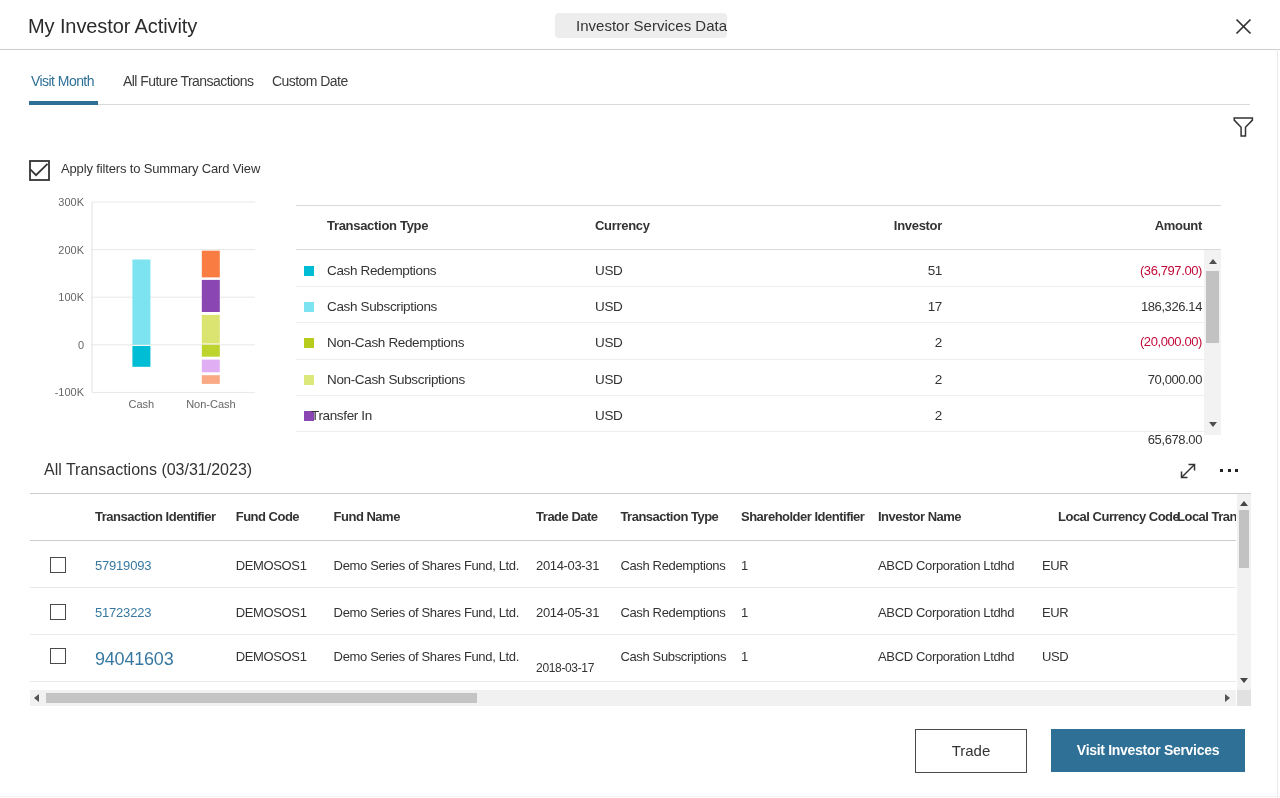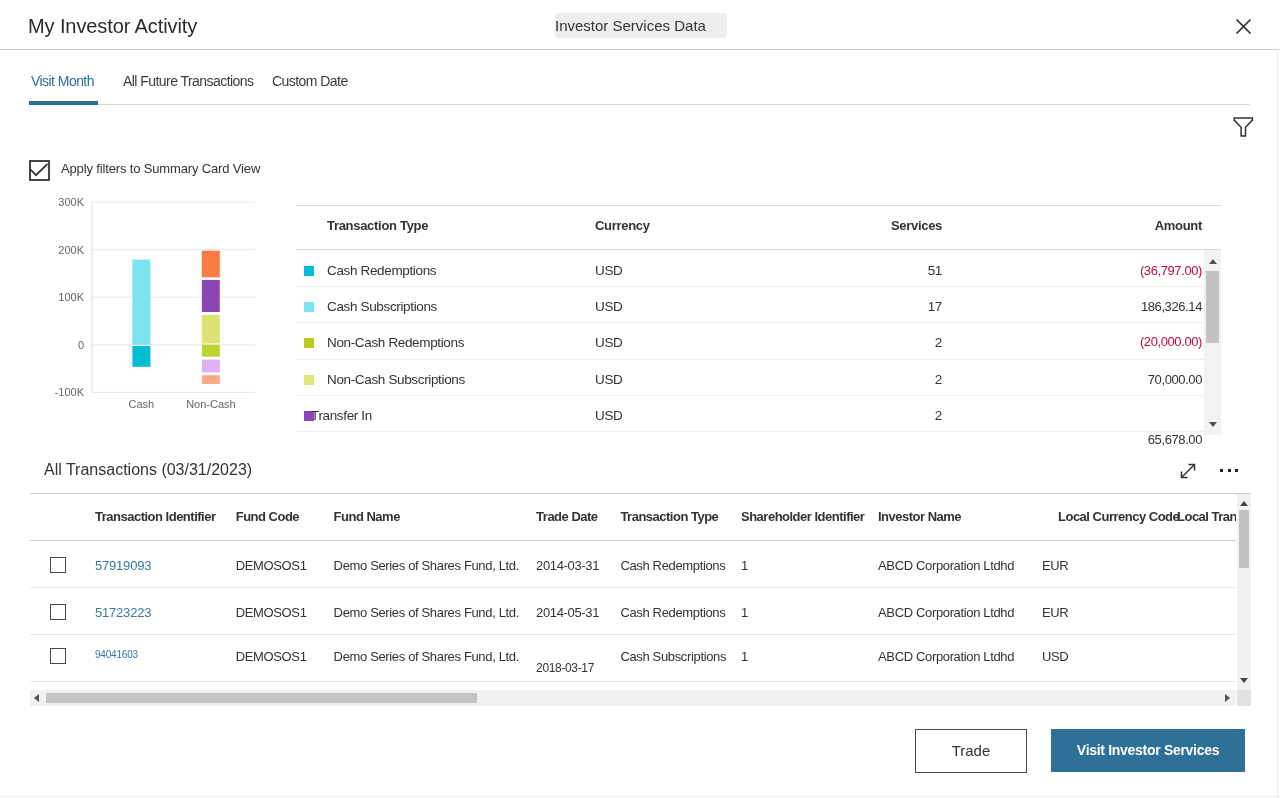--- a/index.html
+++ b/index.html
@@ -6,21 +6,21 @@
 html,body { width:1280px; height:798px; background:#fff; font-family:"Liberation Sans",sans-serif; color:#333; overflow:hidden; position:relative; }
 .abs { position:absolute; }
 .hline { position:absolute; height:1px; background:#d9d9d9; }
 .bold { font-weight:bold; }
 .rt { text-align:right; }
 </style>
 </head>
 <body>
 
 <div class="abs" style="left:28px; top:15.4px; font-size:20px; letter-spacing:-0.1px; color:#2b2b2b;">My Investor Activity</div>
-<div class="abs" style="left:555px; top:13px; width:172px; height:25px; background:#ededed; border-radius:4px; font-size:15px; letter-spacing:0px; color:#333; text-align:left; line-height:25px;">Investor Services Data</div>
+<div class="abs" style="left:555px; top:13px; width:172px; height:25px; background:#ededed; border-radius:4px; font-size:15px; letter-spacing:0px; color:#333; text-align:right; line-height:25px;">Investor Services Data</div>
 <svg class="abs" style="left:1235px; top:18px;" width="17" height="17" viewBox="0 0 17 17">
   <line x1="1.5" y1="1.5" x2="15.5" y2="15.5" stroke="#333" stroke-width="1.7"></line>
   <line x1="15.5" y1="1.5" x2="1.5" y2="15.5" stroke="#333" stroke-width="1.7"></line>
 </svg>
 <div class="hline" style="left:0; top:49px; width:1280px; background:#cccccc;"></div>
 
 <div class="abs" style="left:31px; top:73px; font-size:14px; letter-spacing:-0.55px; color:#2d7096;">Visit Month</div>
 <div class="abs" style="left:123px; top:73px; font-size:14px; letter-spacing:-0.55px; color:#3c3c3c;">All Future Transactions</div>
 <div class="abs" style="left:272px; top:73px; font-size:14px; letter-spacing:-0.55px; color:#3c3c3c;">Custom Date</div>
 <div class="hline" style="left:30px; top:104px; width:1220px; background:#d9d9d9;"></div>
@@ -62,21 +62,21 @@
   <rect x="171.8" y="179.2" width="18" height="8.7" fill="#f9a984"></rect>
 
   <text x="111.3" y="212" text-anchor="middle" font-size="11" fill="#666">Cash</text>
   <text x="180.9" y="212" text-anchor="middle" font-size="11" fill="#666">Non-Cash</text>
 </svg>
 
 <div class="hline" style="left:296px; top:205px; width:925px;"></div>
 <div class="hline" style="left:296px; top:249px; width:925px;"></div>
 <div class="abs bold" style="left:327px; top:218px; font-size:13px; letter-spacing:-0.3px;">Transaction Type</div>
 <div class="abs bold" style="left:595px; top:218px; font-size:13px; letter-spacing:-0.3px;">Currency</div>
-<div class="abs bold rt" style="left:842px; top:218px; width:100px; font-size:13px; letter-spacing:-0.3px;">Services</div>
+<div class="abs bold rt" style="left:842px; top:218px; width:100px; font-size:13px; letter-spacing:-0.3px;">Investor</div>
 <div class="abs bold rt" style="left:1102px; top:218px; width:100px; font-size:13px; letter-spacing:-0.3px;">Amount</div>
 
 <div id="sumrows">
     <div class="abs" style="left:296px; top:250.5px; width:908px; height:36.4px; border-bottom:1px solid #eeeeee;"></div>
     <div class="abs" style="left:303.5px; top:265.5px; width:10px; height:10px; background:#00bdd6;"></div>
     <div class="abs" style="left:327px; top:262.5px; font-size:13.5px; letter-spacing:-0.35px;">Cash Redemptions</div>
     <div class="abs" style="left:595px; top:262.5px; font-size:13.5px; letter-spacing:-0.35px;">USD</div>
     <div class="abs rt" style="left:842px; top:262.5px; width:100px; font-size:13.5px; letter-spacing:-0.35px;">51</div>
     <div class="abs rt" style="left:1082px; top:262.5px; width:120px; font-size:13px; letter-spacing:-0.4px; color:#c10a38;">(36,797.00)</div>
     <div class="abs" style="left:296px; top:286.9px; width:908px; height:36.4px; border-bottom:1px solid #eeeeee;"></div>
@@ -152,21 +152,21 @@
     <div class="abs" style="left:95px; top:604.65px; font-size:13px; letter-spacing:-0.2px; color:#3878a0;">51723223</div>
     <div class="abs" style="left:235.7px; top:604.65px; font-size:13px; letter-spacing:-0.35px; white-space:nowrap;">DEMOSOS1</div>
     <div class="abs" style="left:333.6px; top:604.65px; font-size:13px; letter-spacing:-0.35px; white-space:nowrap;">Demo Series of Shares Fund, Ltd.</div>
     <div class="abs" style="left:536.1px; top:604.65px; font-size:13px; letter-spacing:-0.35px; white-space:nowrap;">2014-05-31</div>
     <div class="abs" style="left:620.4px; top:604.65px; font-size:13px; letter-spacing:-0.35px; white-space:nowrap;">Cash Redemptions</div>
     <div class="abs" style="left:741px; top:604.65px; font-size:13px; letter-spacing:-0.35px; white-space:nowrap;">1</div>
     <div class="abs" style="left:878px; top:604.65px; font-size:13px; letter-spacing:-0.35px; white-space:nowrap;">ABCD Corporation Ltdhd</div>
     <div class="abs" style="left:1042px; top:604.65px; font-size:13px; letter-spacing:-0.35px; white-space:nowrap;">EUR</div>
     <div class="abs" style="left:30px; top:635.2px; width:1206px; height:47.1px; border-bottom:1px solid #e9e9e9;"></div>
     <div class="abs" style="left:50px; top:648.25px; width:16px; height:16px; border:1.5px solid #4a4a4a; background:#fff;"></div>
-    <div class="abs" style="left:95px; top:649.25px; font-size:10px; letter-spacing:-0.2px; color:#3878a0;">94041603</div>
+    <div class="abs" style="left:95px; top:649.25px; font-size:18px; letter-spacing:-0.2px; color:#3878a0;">94041603</div>
     <div class="abs" style="left:235.7px; top:649.25px; font-size:13px; letter-spacing:-0.35px; white-space:nowrap;">DEMOSOS1</div>
     <div class="abs" style="left:333.6px; top:649.25px; font-size:13px; letter-spacing:-0.35px; white-space:nowrap;">Demo Series of Shares Fund, Ltd.</div>
     <div class="abs" style="left:536.1px; top:661px; font-size:12px; letter-spacing:-0.35px; white-space:nowrap;">2018-03-17</div>
     <div class="abs" style="left:620.4px; top:649.25px; font-size:13px; letter-spacing:-0.35px; white-space:nowrap;">Cash Subscriptions</div>
     <div class="abs" style="left:741px; top:649.25px; font-size:13px; letter-spacing:-0.35px; white-space:nowrap;">1</div>
     <div class="abs" style="left:878px; top:649.25px; font-size:13px; letter-spacing:-0.35px; white-space:nowrap;">ABCD Corporation Ltdhd</div>
     <div class="abs" style="left:1042px; top:649.25px; font-size:13px; letter-spacing:-0.35px; white-space:nowrap;">USD</div>
   </div>
 
 <div class="abs" style="left:1237px; top:494px; width:14px; height:196px; background:#f1f1f1;"></div>

